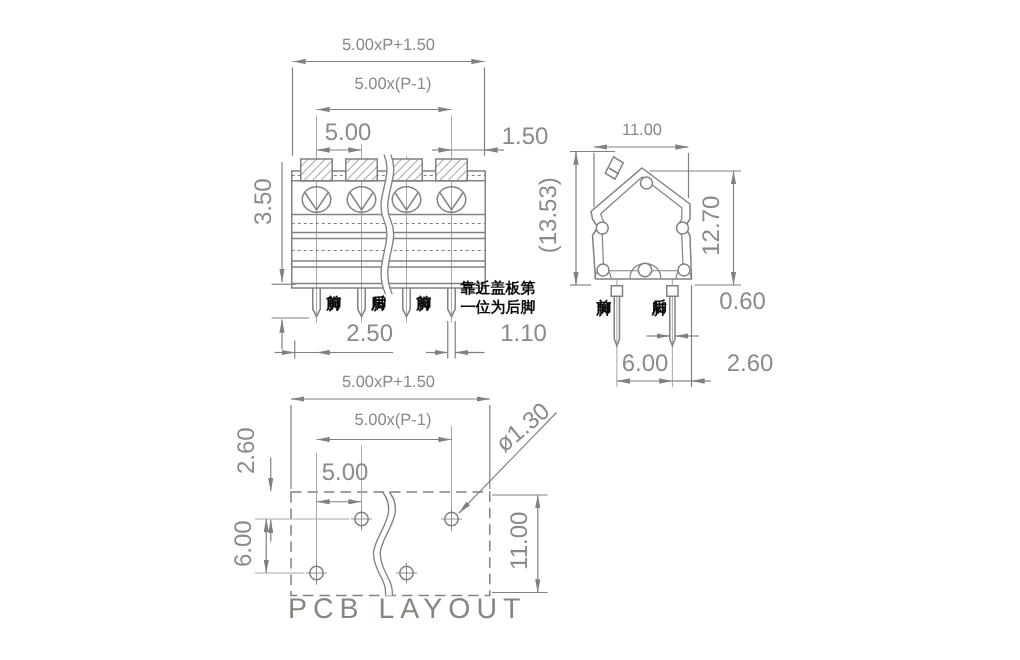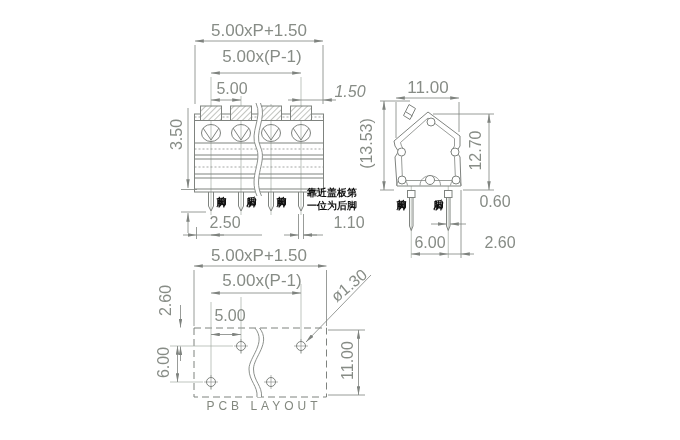--- a/index.html
+++ b/index.html
@@ -1,28 +1,28 @@
 <!DOCTYPE html>
 <html><head>
 <meta charset="utf-8">
 <style>
   html,body{margin:0;padding:0;background:#fff;}
   .stage{position:relative;width:680px;height:440px;background:#fff;overflow:hidden;
          font-family:"Liberation Sans",sans-serif;}
   .stage svg{position:absolute;left:0;top:0;}
   .dim{position:absolute;font-size:16px;color:#878c86;text-align:center;white-space:nowrap;
        line-height:19px;}
-  .lg{font-size:17px;}
+  .lg{font-size:11px;}
   .rot{transform:rotate(-90deg);}
   .rot40{transform:rotate(-40deg);}
   .vcjk{position:absolute;writing-mode:vertical-rl;text-orientation:upright;
         font-weight:bold;font-size:10px;color:#0d0d0d;line-height:12px;letter-spacing:1px;}
   .note{position:absolute;font-weight:bold;font-size:10px;color:#0d0d0d;line-height:12.5px;
         white-space:pre-line;text-align:left;}
-  .caption{font-size:12px;letter-spacing:4px;color:#83887f;}
+  .caption{font-size:19px;letter-spacing:4px;color:#83887f;}
 </style>
 </head>
 <body>
 
 <div class="stage">
 
 <svg width="680" height="440" viewBox="0 0 680 440">
   <defs>
     <marker id="ar" viewBox="0 0 10 4" refX="10" refY="2" markerWidth="11" markerHeight="4.4" orient="auto-start-reverse">
           <path d="M0,0 L10,2 L0,4 Z" fill="#7f837f"></path>
@@ -208,23 +208,23 @@
       <line x1="358.5" y1="330" x2="358.5" y2="395" marker-start="url(#ar)" marker-end="url(#ar)"></line>
       <line x1="328" y1="330" x2="365" y2="330"></line>
       <line x1="328" y1="395" x2="365" y2="395"></line>
     </g>
   </g>
 </svg>
 
 <div class="dim lg" style="left:197px;top:21px;width:124px;">5.00xP+1.50</div>
 <div class="dim lg" style="left:205px;top:47px;width:114px;">5.00x(P-1)</div>
 <div class="dim" style="left:206px;top:79px;width:52px;">5.00</div>
-<div class="dim" style="left:327px;top:82px;width:46px;font-style:italic;">1.50</div>
+<div class="dim" style="left:327px;top:82px;width:46px;">1.50</div>
 <div class="dim rot" style="left:154px;top:125px;width:44px;">3.50</div>
-<div class="dim" style="left:200px;top:213px;width:50px;">2.50</div>
+<div class="dim" style="left:212px;top:213px;width:50px;text-align:right;">2.50</div>
 <div class="dim" style="left:326px;top:213px;width:46px;">1.10</div>
 <div class="vcjk" style="left:215px;top:188px;">前脚</div>
 <div class="vcjk" style="left:245px;top:188px;">后脚</div>
 <div class="vcjk" style="left:275px;top:188px;">前脚</div>
 <div class="note" style="left:307px;top:187px;width:62px;">靠近盖板第
 一位为后脚</div>
 
 <div class="dim lg" style="left:399px;top:78px;width:58px;">11.00</div>
 <div class="dim rot" style="left:330px;top:134px;width:72px;">(13.53)</div>
 <div class="dim rot" style="left:447px;top:141px;width:56px;">12.70</div>

